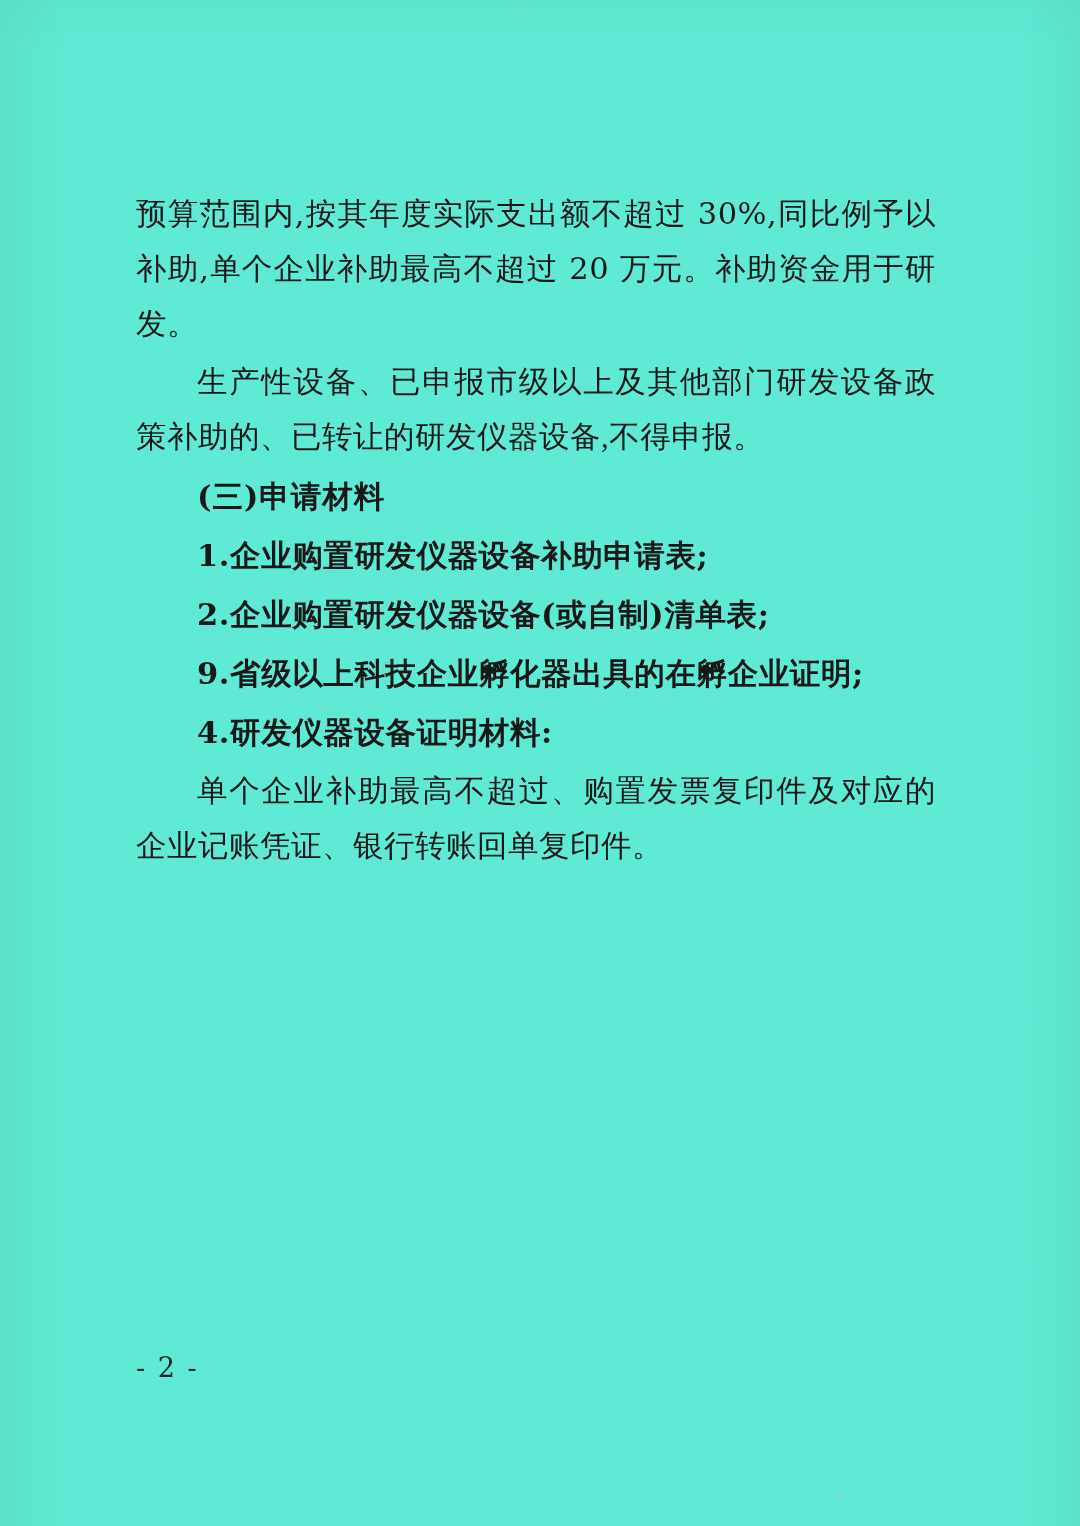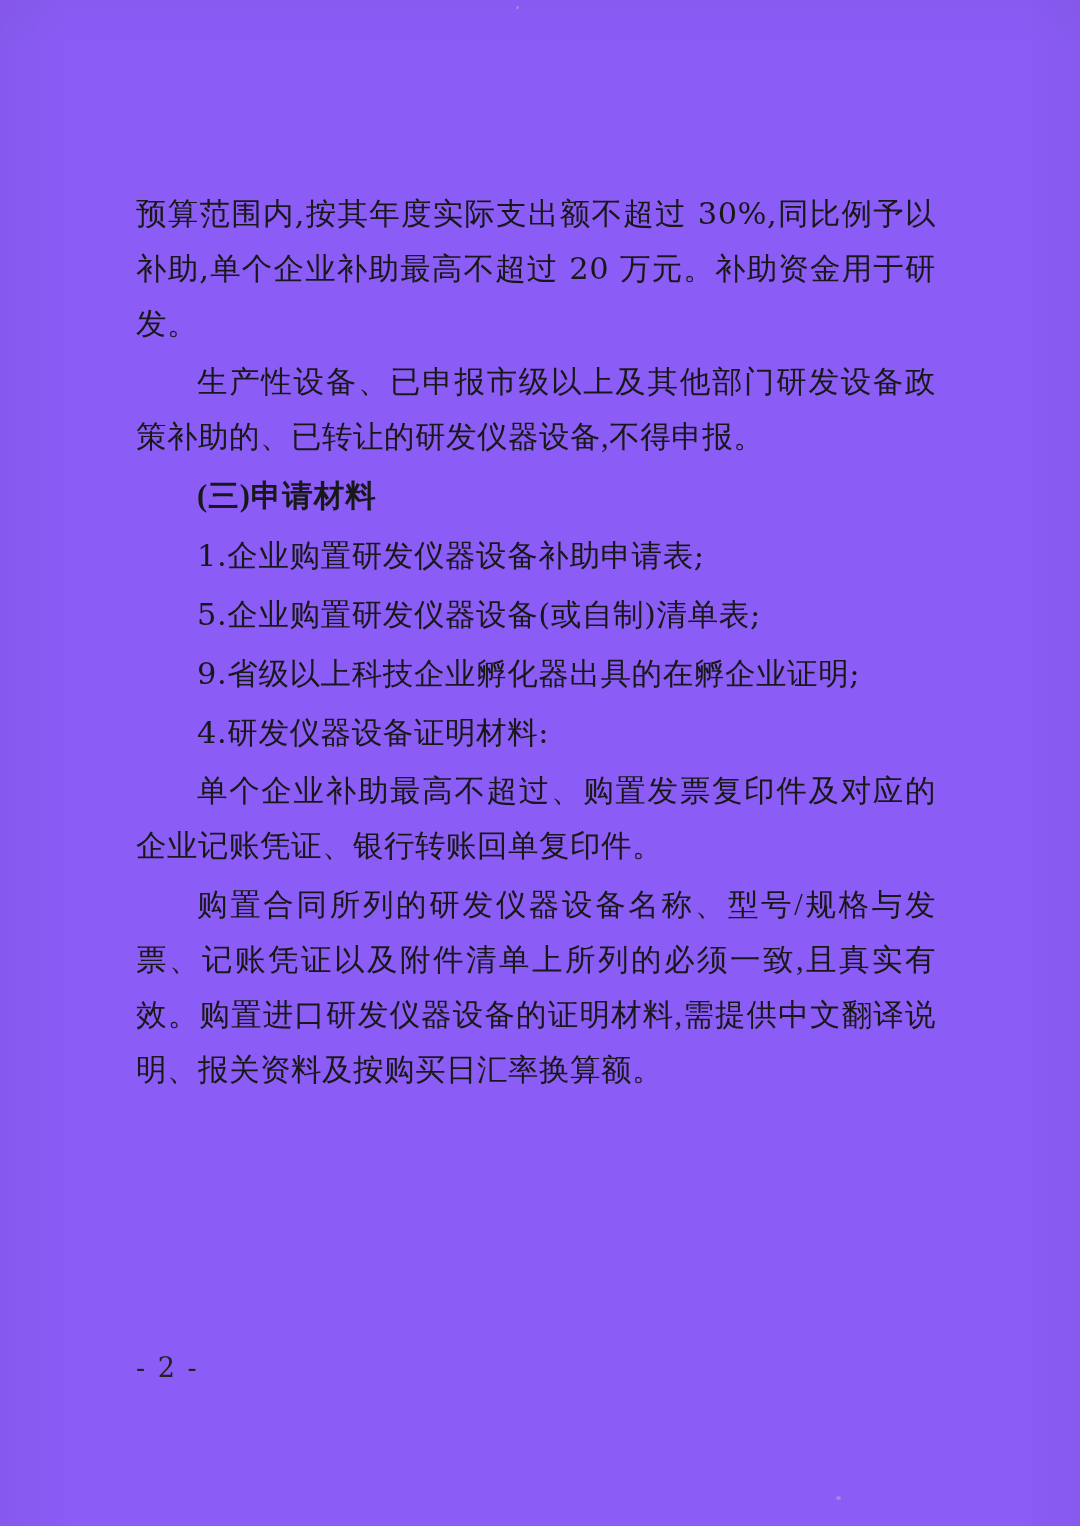--- a/index.html
+++ b/index.html
@@ -11,21 +11,21 @@
     width: 1080px;
     height: 1526px;
     font-family: "DejaVu Serif", "Liberation Serif", serif;
     color: #1b1b1b;
     position: relative;
     overflow: hidden;
   }
   .page {
     position: absolute;
     inset: 0;
-    background: #8b5cf6;
+    background: #5eead4;
   }
   
   .page::before {
     content: "";
     position: absolute;
     inset: 0;
     background:
       linear-gradient(to right, rgba(0,0,0,0.035) 0px, rgba(0,0,0,0.0) 70px),
       linear-gradient(to left, rgba(0,0,0,0.03) 0px, rgba(0,0,0,0.0) 60px),
       linear-gradient(to bottom, rgba(0,0,0,0.02) 0px, rgba(0,0,0,0.0) 50px);
@@ -47,25 +47,24 @@
     color: #181818;
   }
   p.indent {
     text-indent: 61px;
     font-family: Liberation Serif, serif;
   }
   p.heading {
     text-indent: 61px;
     font-weight: 700;
     letter-spacing: 1px;
-    font-family: Liberation Serif, serif;
   }
   p.item {
     text-indent: 61px;
-    font-weight: 400;
+    font-weight: 700;
     letter-spacing: 0.6px;
   }
   .page-number {
     position: absolute;
     left: 136px;
     top: 1352px;
     font-size: 27px;
     letter-spacing: 2px;
     color: #222;
     font-family: "DejaVu Serif", "Liberation Serif", serif;
@@ -80,24 +79,23 @@
 </head>
 <body>
 
 <div class="page">
 
   <div class="doc-body">
     <p class="para">预算范围内,按其年度实际支出额不超过 30%,同比例予以补助,单个企业补助最高不超过 20 万元。补助资金用于研发。</p>
     <p class="para indent">生产性设备、已申报市级以上及其他部门研发设备政策补助的、已转让的研发仪器设备,不得申报。</p>
     <p class="para heading">(三)申请材料</p>
     <p class="para item">1.企业购置研发仪器设备补助申请表;</p>
-    <p class="para item">5.企业购置研发仪器设备(或自制)清单表;</p>
+    <p class="para item">2.企业购置研发仪器设备(或自制)清单表;</p>
     <p class="para item">9.省级以上科技企业孵化器出具的在孵企业证明;</p>
     <p class="para item">4.研发仪器设备证明材料:</p>
     <p class="para indent">单个企业补助最高不超过、购置发票复印件及对应的企业记账凭证、银行转账回单复印件。</p>
-    <p class="para indent">购置合同所列的研发仪器设备名称、型号/规格与发票、记账凭证以及附件清单上所列的必须一致,且真实有效。购置进口研发仪器设备的证明材料,需提供中文翻译说明、报关资料及按购买日汇率换算额。</p>
   </div>
 
   <div class="page-number">- 2 -</div>
 
   <div class="speck" style="left:836px; top:1496px; width:5px; height:4px;"></div>
   <div class="speck" style="left:516px; top:6px; width:3px; height:3px;"></div>
 </div>
 
 </body></html>

